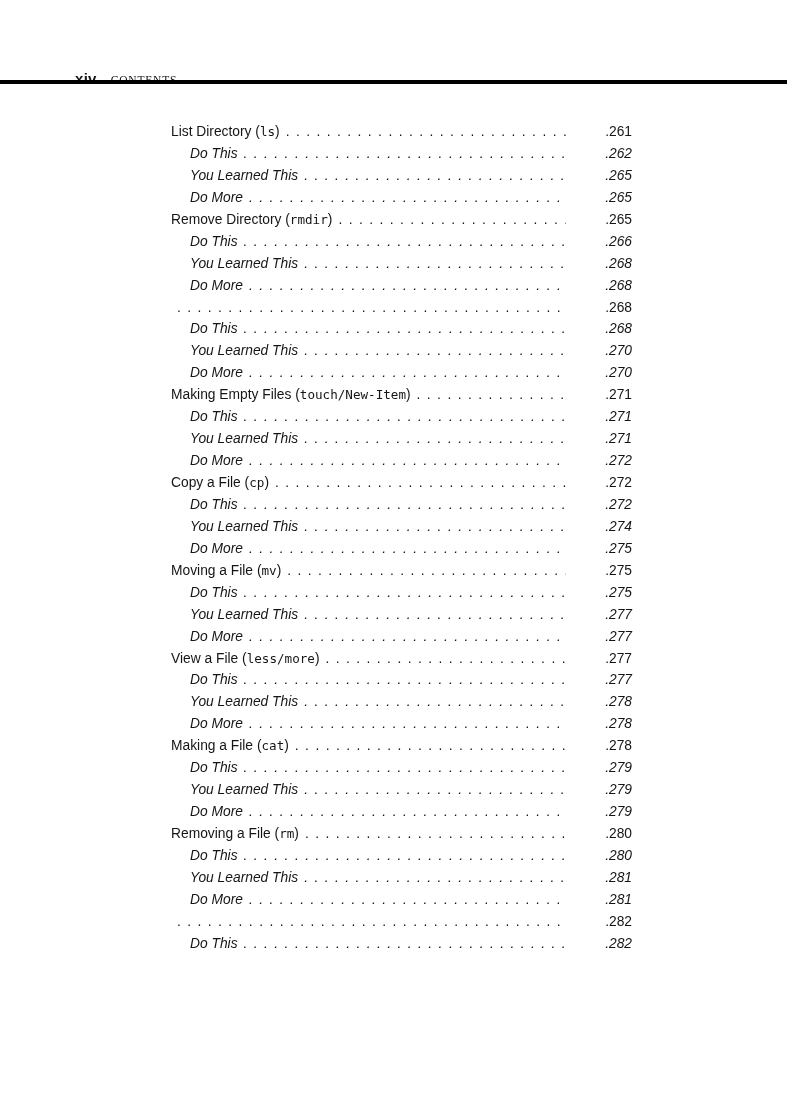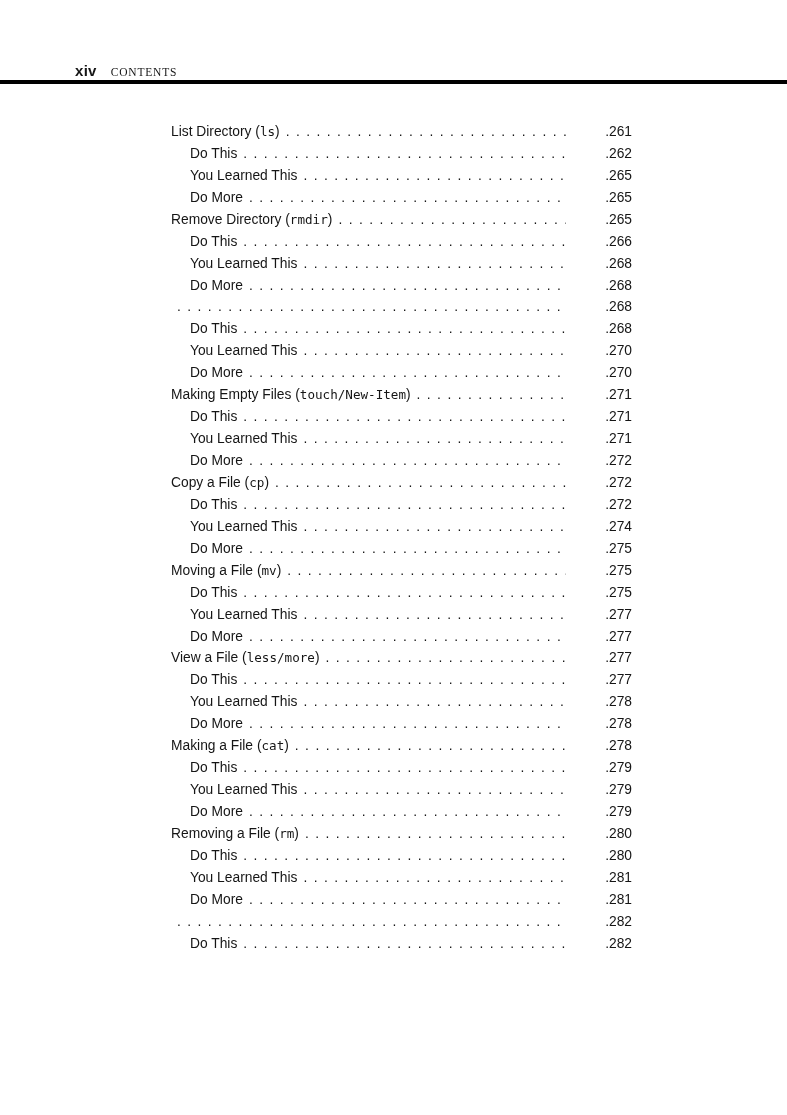--- a/index.html
+++ b/index.html
@@ -10,21 +10,21 @@
     background: #ffffff;
     overflow: hidden;
     font-family: "Liberation Sans", sans-serif;
     color: #151515;
   }
 
   
   .page-header {
     position: absolute;
     left: 75px;
-    top: 62px;
+    top: 70px;
     display: flex;
     align-items: baseline;
     gap: 14px;
   }
   .folio {
     font-size: 15px;
     font-weight: 700;
     letter-spacing: 0.3px;
   }
   .running-head {
@@ -44,27 +44,27 @@
 
   
   .toc {
     position: absolute;
     left: 171px;
     top: 121px;
     width: 461px;
   }
   .toc-row {
     display: flex;
-    align-items: flex-end;
+    align-items: center;
     height: 21.95px;
     line-height: 21.95px;
     font-size: 13.8px;
     white-space: nowrap;
   }
-  .toc-row.level-2 { padding-left: 19px; }
+  .toc-row.level-2 { padding-left: 19px; font-style: italic; }
   .entry-title { white-space: nowrap; }
   .code {
     font-family: "DejaVu Sans Mono", monospace;
     font-size: 12.6px;
   }
   .code:empty { display: none; }
   .dot-leader {
     flex: 1 1 auto;
     overflow: hidden;
     white-space: nowrap;

